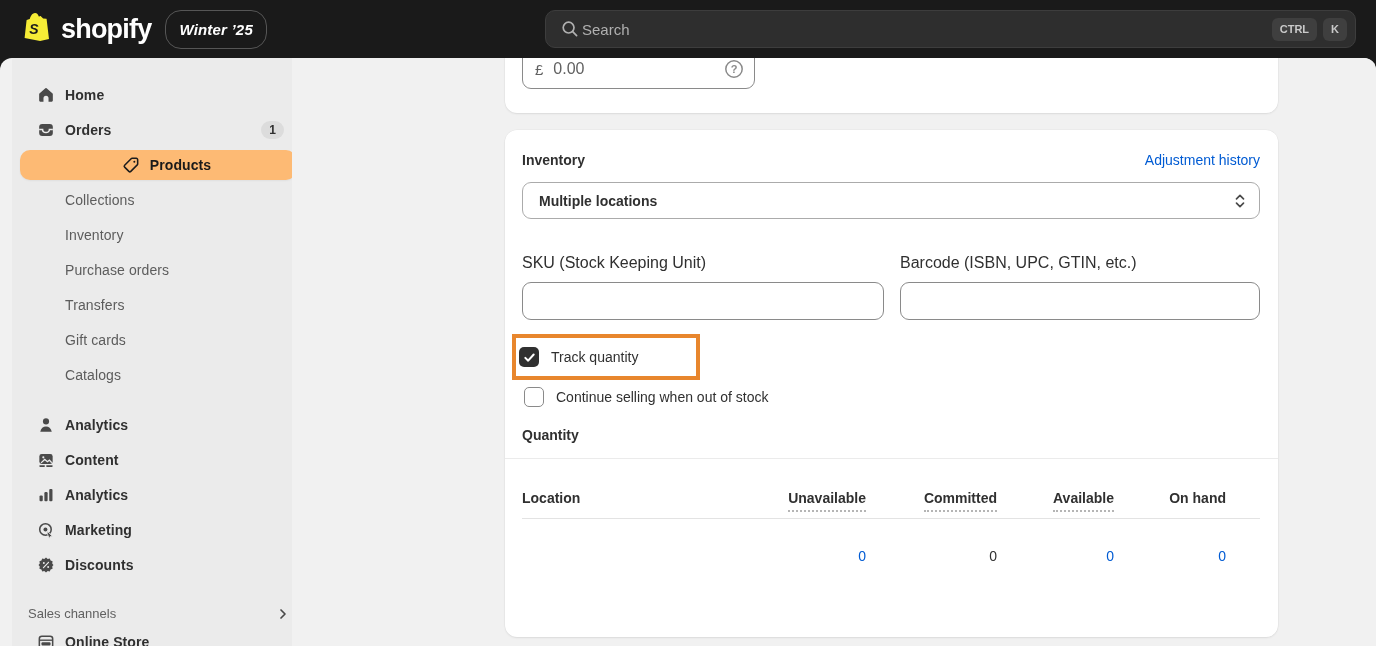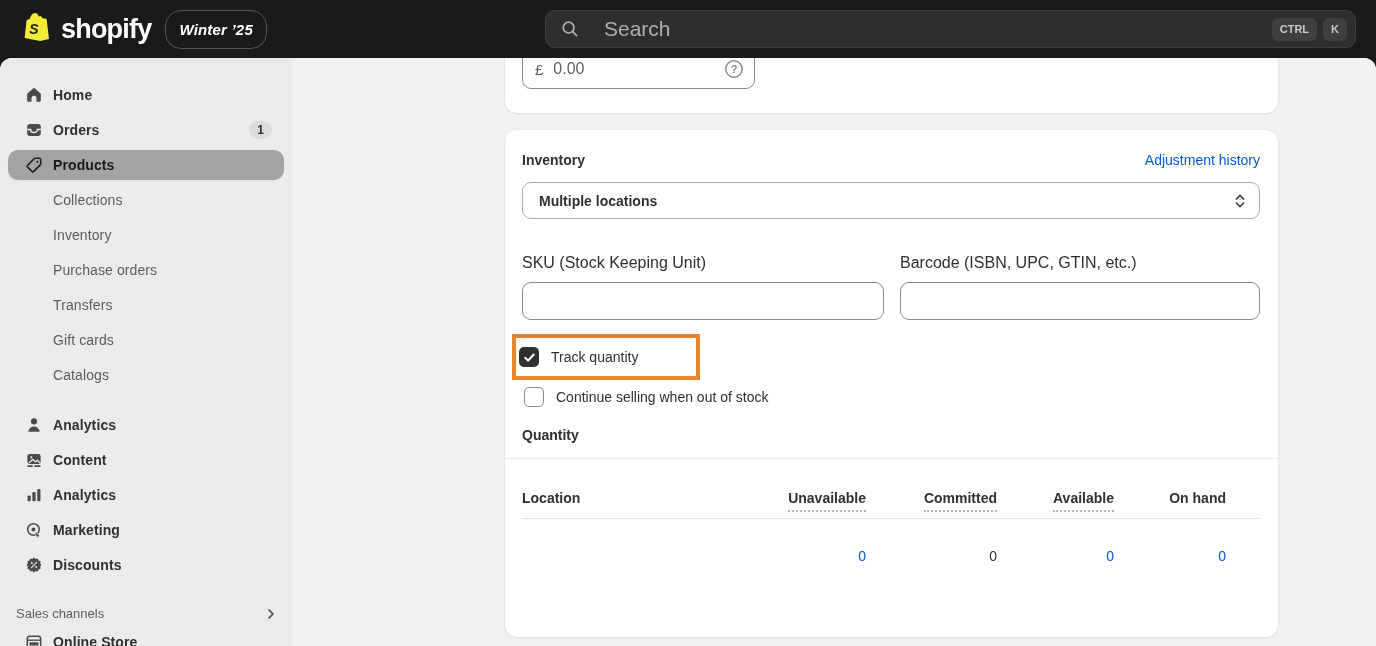--- a/index.html
+++ b/index.html
@@ -6,33 +6,33 @@
   html,body { background:#1a1a1a; }
   body { font-family:"Liberation Sans", sans-serif; }
   .app { position:relative; width:1376px; height:646px; overflow:hidden; background:#1a1a1a; }
 
   
   .topbar { position:absolute; top:0; left:0; width:1376px; height:58px; background:#1a1a1a; display:flex; align-items:center; }
   .logo-group { display:flex; align-items:center; gap:9px; margin-left:22px; }
   .logo-word { color:#fff; font-size:27px; font-weight:700; letter-spacing:-0.8px; }
   .version-badge { margin-left:14px; border:1.5px solid #565656; border-radius:16px; padding:10px 13px; color:#fff; font-size:15px; font-weight:700; font-style:italic; letter-spacing:0.2px; }
   .searchbox { position:absolute; left:545px; top:10px; width:811px; height:38px; background:#2e2e2e; border:1px solid #3d3d3d; border-radius:10px; display:flex; align-items:center; padding:0 8px 0 14px; }
-  .searchbox input { flex:1; background:transparent; border:none; outline:none; color:#d4d4d4; font-size:21px; margin-left:24px; font-family:"Liberation Sans", sans-serif; }
+  .searchbox input { flex:1; background:transparent; border:none; outline:none; color:#d4d4d4; font-size:15px; margin-left:2px; font-family:"Liberation Sans", sans-serif; }
   .searchbox input::placeholder { color:#b0b0b0; }
   .kbd { background:#3f3f3f; color:#c9c9c9; font-size:11px; font-weight:700; border-radius:6px; padding:6px 8px; margin-left:6px; line-height:1; }
 
   
   .surface { position:absolute; top:58px; left:0; right:0; bottom:0; background:#f1f1f1; border-radius:12px 12px 0 0; overflow:hidden; }
 
   
-  .sidebar { position:absolute; left:0; top:0; width:292px; height:100%; background:#ebebeb; padding-top:22px; }
+  .sidebar { position:absolute; left:12px; top:0; width:292px; height:100%; background:#ebebeb; padding-top:22px; }
   .nav-item { display:flex; align-items:center; height:30px; margin:0 8px 5px 8px; padding-left:16px; border-radius:10px; cursor:pointer; }
   .nav-item .ico { width:20px; height:20px; display:flex; align-items:center; justify-content:center; margin-right:9px; }
   .nav-item .lbl { font-size:14px; font-weight:700; color:#303030; letter-spacing:0.1px; }
-  .nav-item.selected { background:#a3a3a3; box-shadow:0 1px 2px rgba(0,0,0,0.05); }
+  .nav-item.selected { background:#fdba74; box-shadow:0 1px 2px rgba(0,0,0,0.05);justify-content:center; }
   .nav-item.selected .lbl { color:#1a1a1a; }
   .nav-sub { padding-left:45px; }
   .nav-sub .lbl { font-weight:500; color:#5c5c5c; }
   .nav-badge { margin-left:auto; margin-right:12px; background:#dcdcdc; color:#303030; font-size:12px; font-weight:600; border-radius:9px; padding:2px 8px; }
   .nav-gap { height:15px; }
   .sales-header { display:flex; align-items:center; justify-content:space-between; margin:26px 14px 6px 16px; }
   .sales-header .txt { color:#616161; font-size:13px; font-weight:400; }
 
   
   .main { position:absolute; left:292px; top:0; right:0; bottom:0; background:#f1f1f1; }

